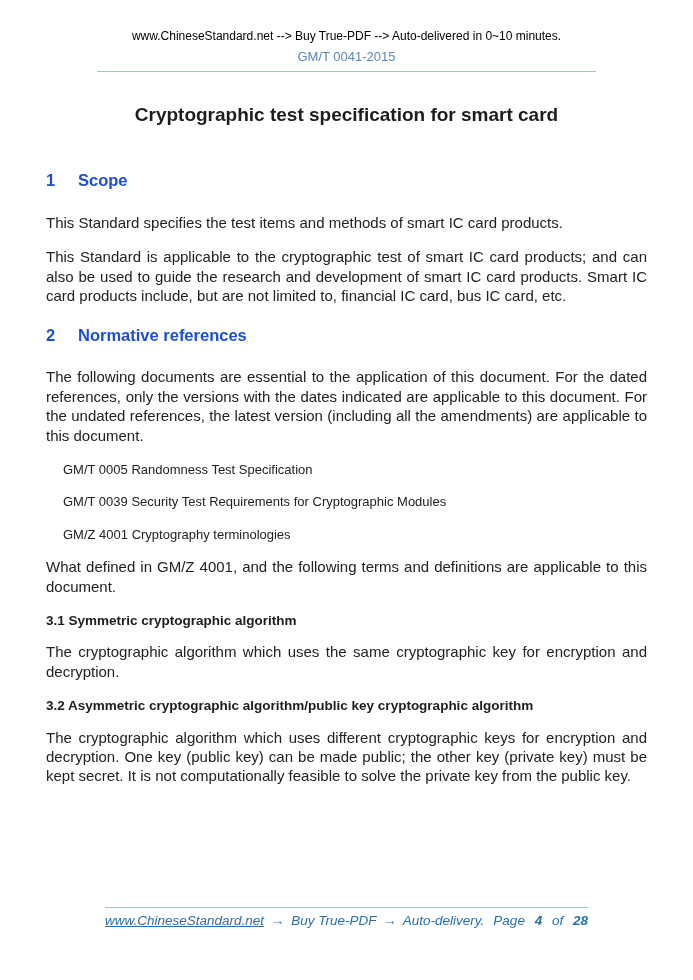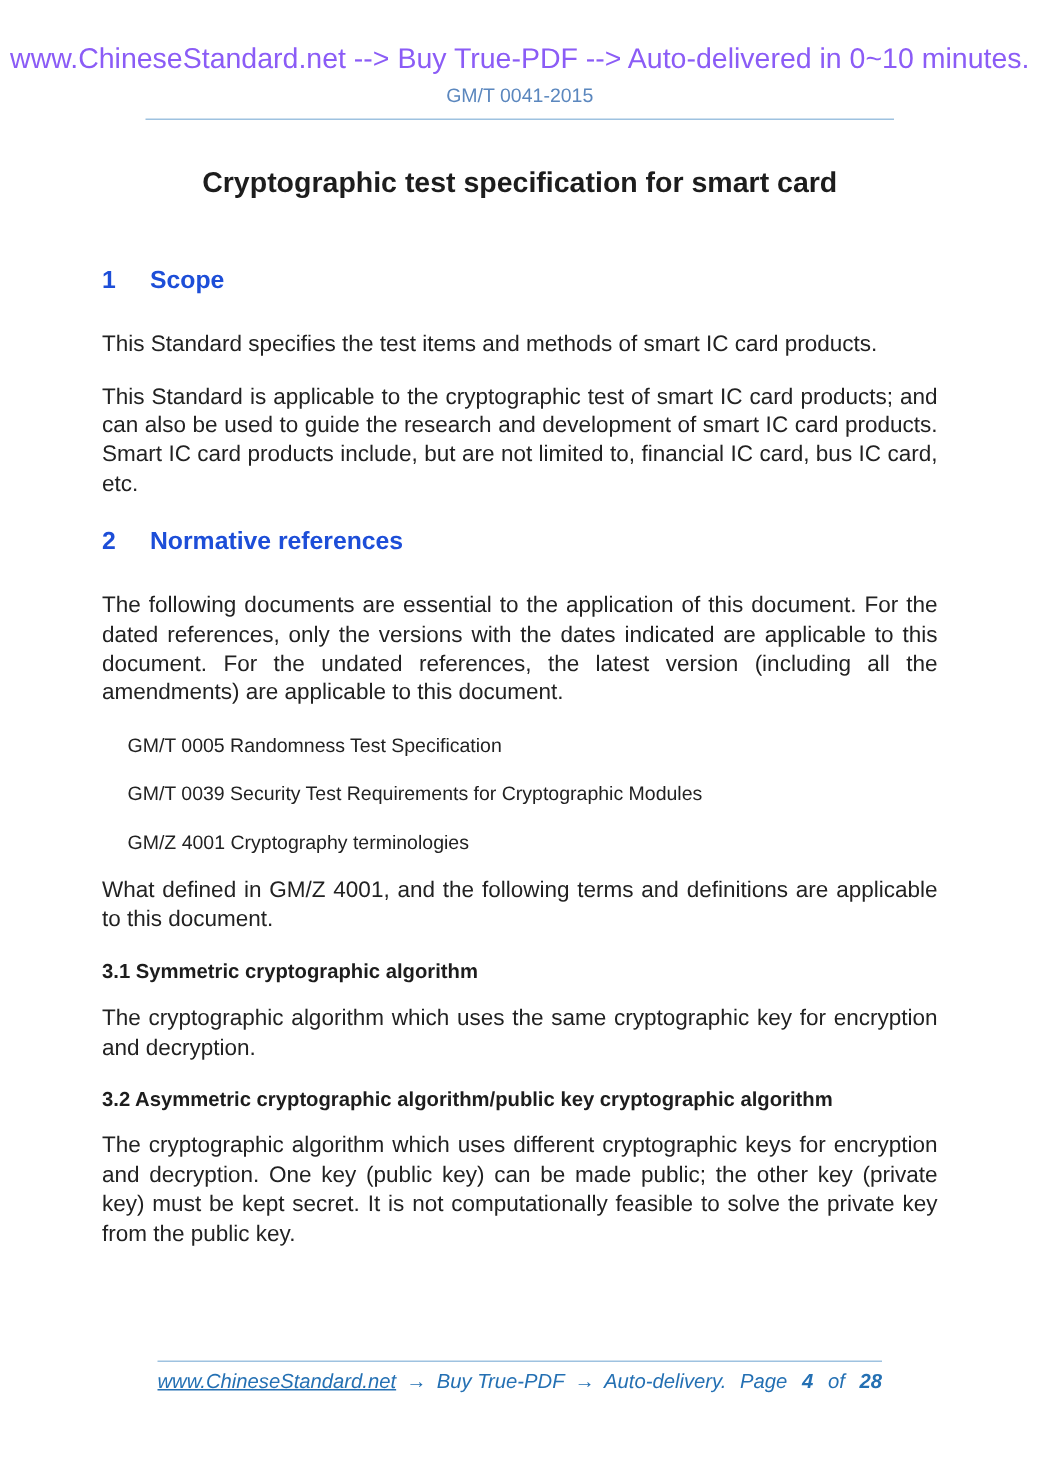--- a/index.html
+++ b/index.html
@@ -8,39 +8,39 @@
     font-family: "Liberation Sans", "DejaVu Sans", sans-serif;
     color: #222222;
     position: relative;
     overflow: hidden;
   }
   .page { position: relative; width: 693px; height: 980px; background: #fff; }
 
   .promo {
     padding-top: 30px;
     text-align: center;
-    color: #8b5cf6;
-    font-size: 19px;
+    color: #000000;
+    font-size: 12px;
     line-height: 1.05;
   }
   .stdnum {
     margin-top: 7px;
     text-align: center;
     color: #5b87be;
     font-size: 13px;
     line-height: 1.05;
   }
   .toprule {
     width: 499px;
     margin: 8px auto 0 auto;
     border-top: 1px solid #9ec2e0;
     height: 0;
   }
 
-  .content { padding: 0 68px; }
+  .content { padding: 0 46px; }
 
   .title {
     font-size: 19px;
     font-weight: 700;
     text-align: center;
     color: #1d1d1d;
     margin: 33px 0 45px 0;
     line-height: 1.1;
   }
 

